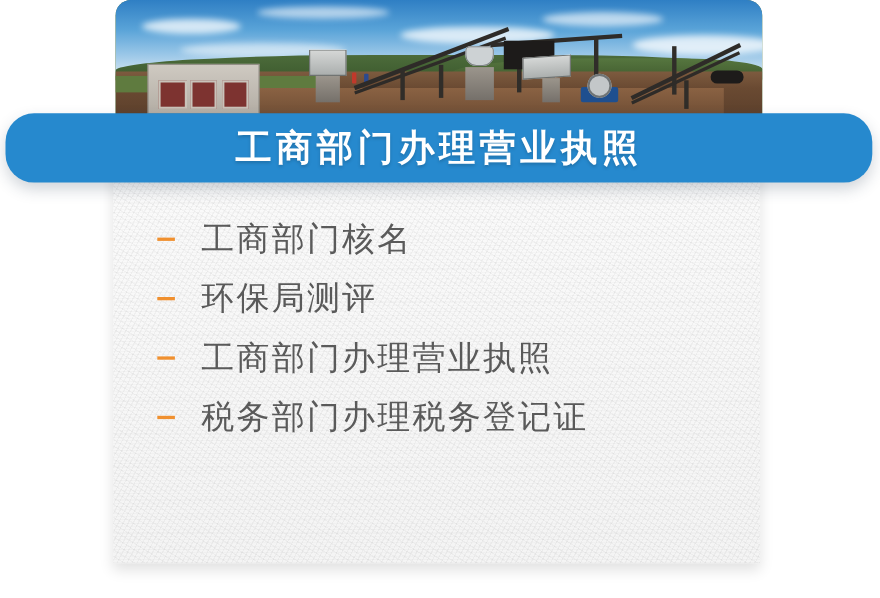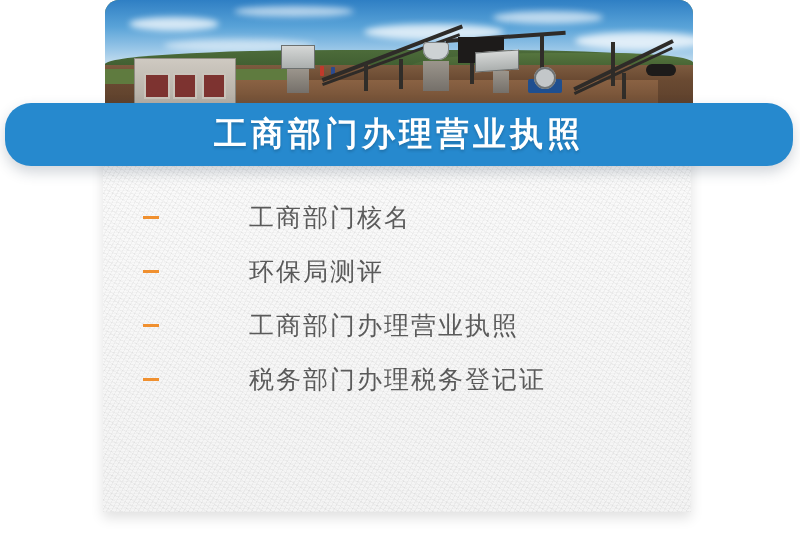--- a/index.html
+++ b/index.html
@@ -200,23 +200,23 @@
     align-items: center;
     height: 54px;
   }
   .dash {
     width: 16px;
     height: 3px;
     background: #f0902f;
     flex: 0 0 auto;
   }
   .item-text {
-    margin-left: 90px;
+    margin-left: 24px;
     color: #5a5a5a;
-    font-size: 25px;
+    font-size: 30px;
     letter-spacing: 2px;
     white-space: nowrap;
   }
 </style>
 </head>
 <body>
 
 <div class="poster">
 
   <div class="card">

